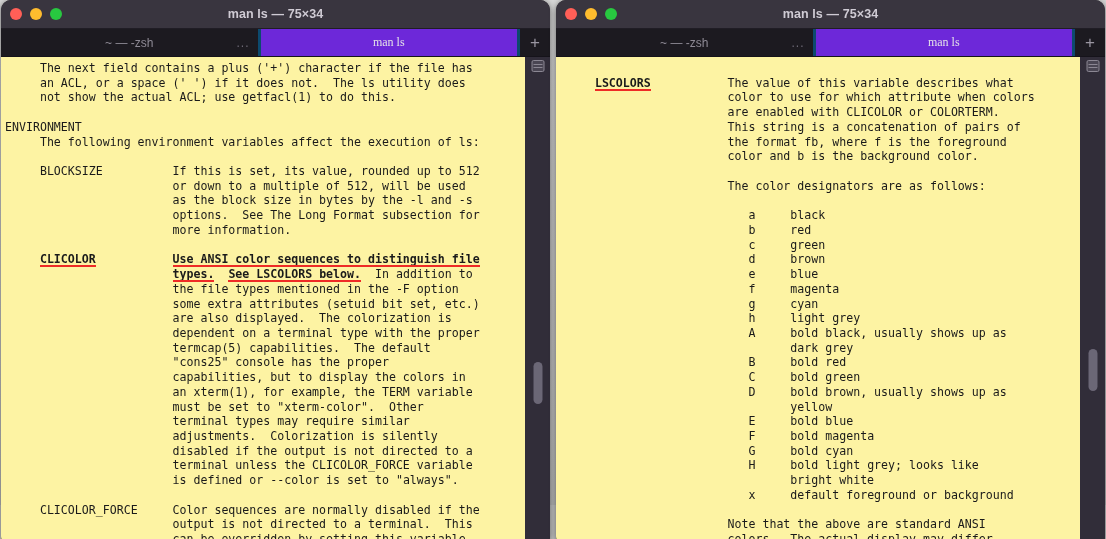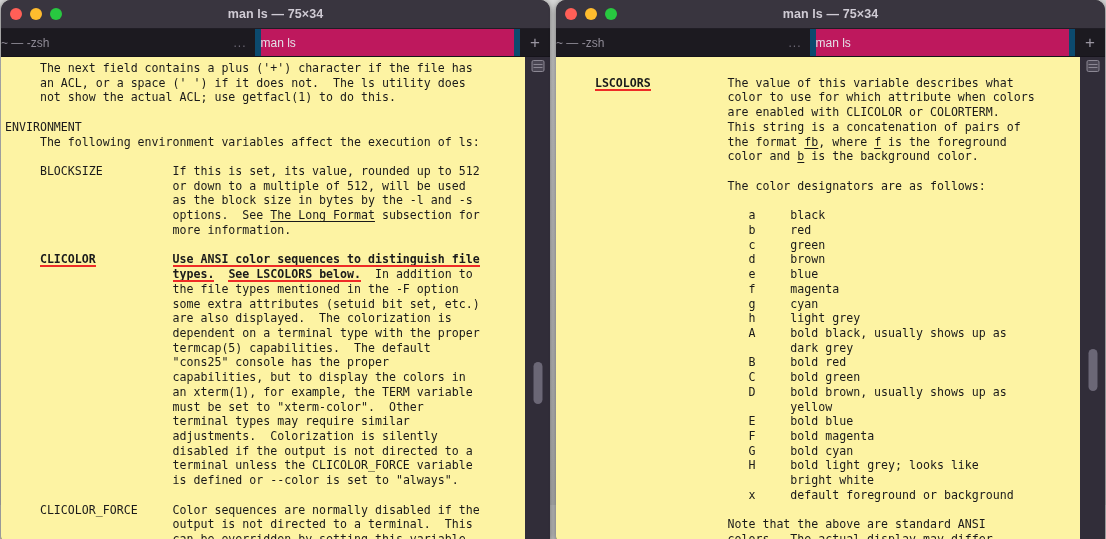--- a/index.html
+++ b/index.html
@@ -69,30 +69,31 @@
     display: flex;
     height: 27px;
     background: #1c1a20;
     border-bottom: 1px solid #15131a;
   }
   .tab {
     position: relative;
     flex: 1 1 0;
     display: flex;
     align-items: center;
-    justify-content: flex-start;
+    justify-content: center;
     font-family: "Liberation Sans", sans-serif;
     font-size: 12px;
     color: #8e8a95;
-    border-right: 6px solid #0c4a6e;
+    border-right: 3px solid #0c4a6e;
     min-width: 0;
   }
   .tab.active {
-    background: #be185d;
+    background: #6d28d9;
     color: #e4e1e8;
+    font-family: Liberation Serif, serif;
   }
   .tab-label {
     white-space: nowrap;
     overflow: hidden;
     text-overflow: ellipsis;
   }
   .tab-dots {
     position: absolute;
     right: 8px;
     top: 50%;
@@ -134,21 +135,21 @@
     padding: 4px 0 0 4px;
     font-family: "DejaVu Sans Mono", "Liberation Mono", monospace;
     font-size: 11.6px;
     line-height: 14.72px;
     color: #1a1a1a;
     white-space: pre;
     letter-spacing: 0px;
   }
   .term-inner .ln { display: block; height: 14.72px; }
   .b  { font-weight: normal; }
-  .u  { text-decoration: underline; text-decoration-thickness: 1px; text-underline-offset: 2px; }
+  .u  { text-decoration-thickness: 1px; text-underline-offset: 2px; }
   .hl { position: relative; font-weight: bold; }
   .hl::after {
     content: "";
     position: absolute;
     left: 0; right: 0;
     bottom: -1px;
     height: 2px;
     background: #ee2b26;
   }
 

